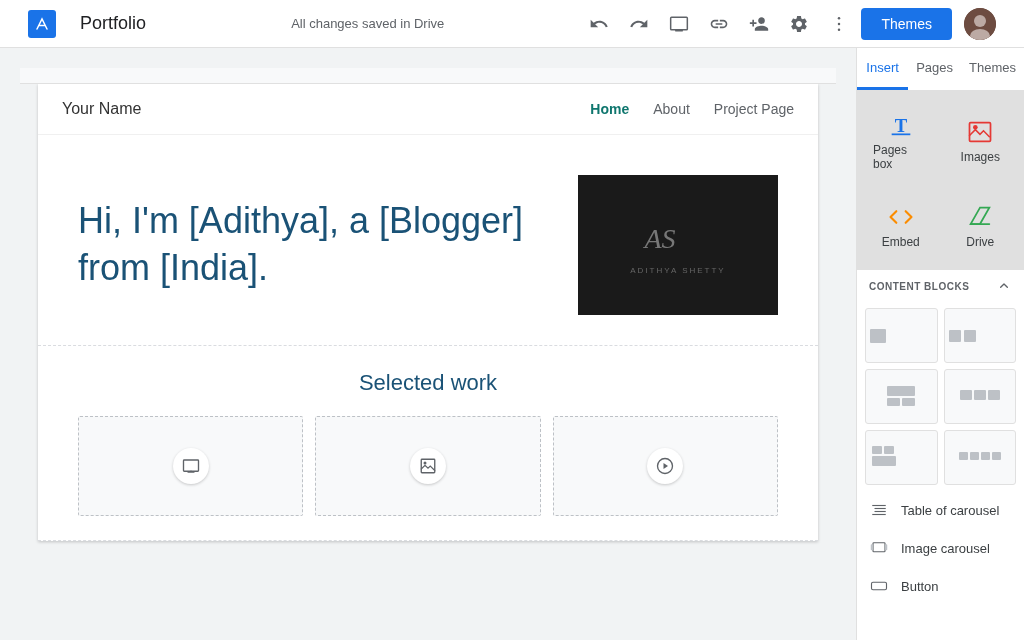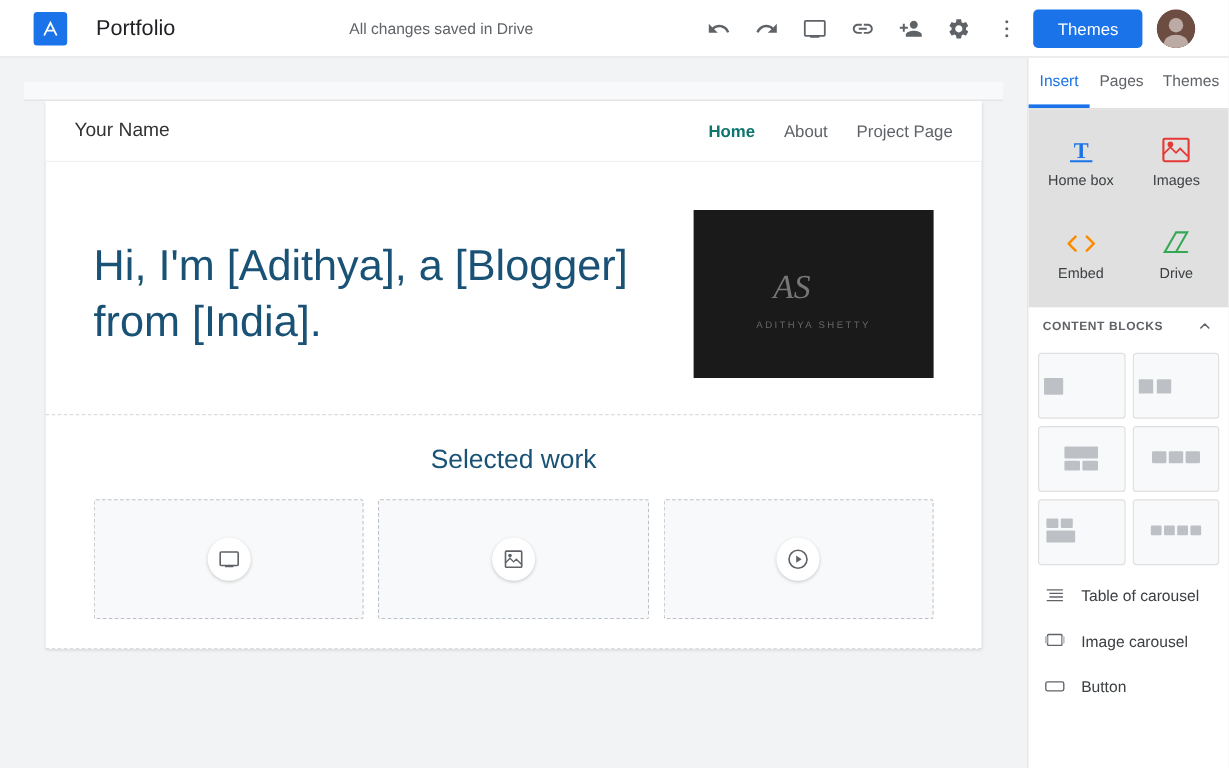--- a/index.html
+++ b/index.html
@@ -468,21 +468,21 @@
 
     <div class="insert-grid">
 
       <div class="insert-item">
         <div class="insert-item-icon">
           <svg width="28" height="28" viewBox="0 0 24 24" fill="none">
             <text x="12" y="18" text-anchor="middle" font-size="16" font-weight="bold" fill="#1a73e8" font-family="serif">T</text>
             <line x1="4" y1="20" x2="20" y2="20" stroke="#1a73e8" stroke-width="1.5"></line>
           </svg>
         </div>
-        <div class="insert-item-label">Home box</div>
+        <div class="insert-item-label">Pages box</div>
       </div>
 
       <div class="insert-item">
         <div class="insert-item-icon">
           <svg width="28" height="28" viewBox="0 0 24 24" fill="none">
             <rect x="3" y="4" width="18" height="16" rx="1" stroke="#e53935" stroke-width="1.5" fill="none"></rect>
             <path d="M3 15l5-5 4 4 3-3 5 5" stroke="#e53935" stroke-width="1.3" fill="none" stroke-linecap="round"></path>
             <circle cx="8" cy="8" r="2" fill="#e53935"></circle>
           </svg>
         </div>

